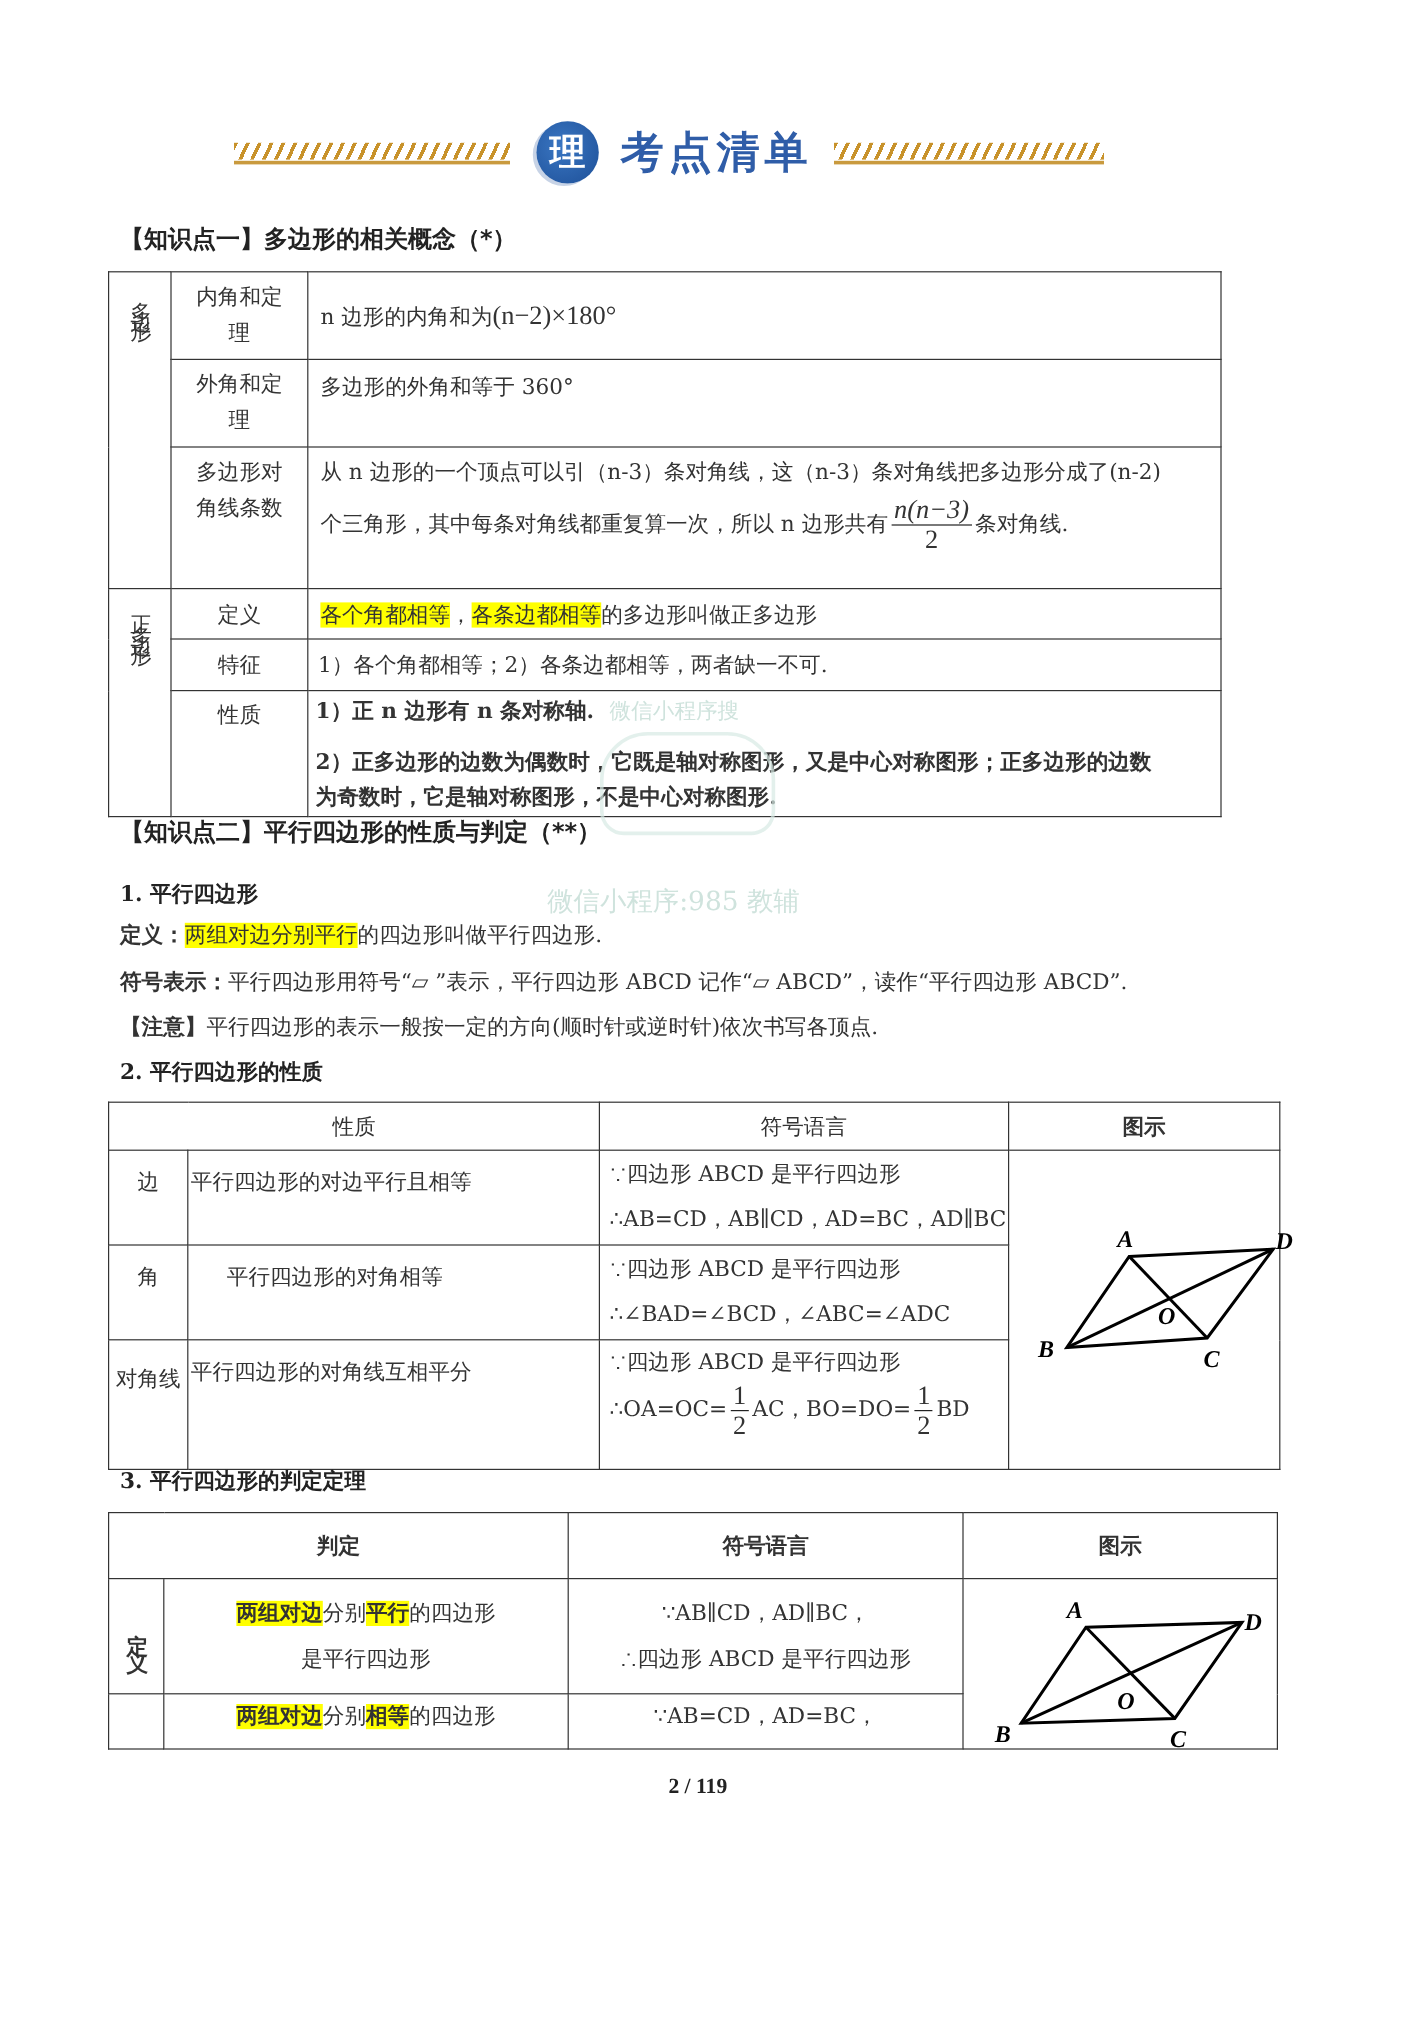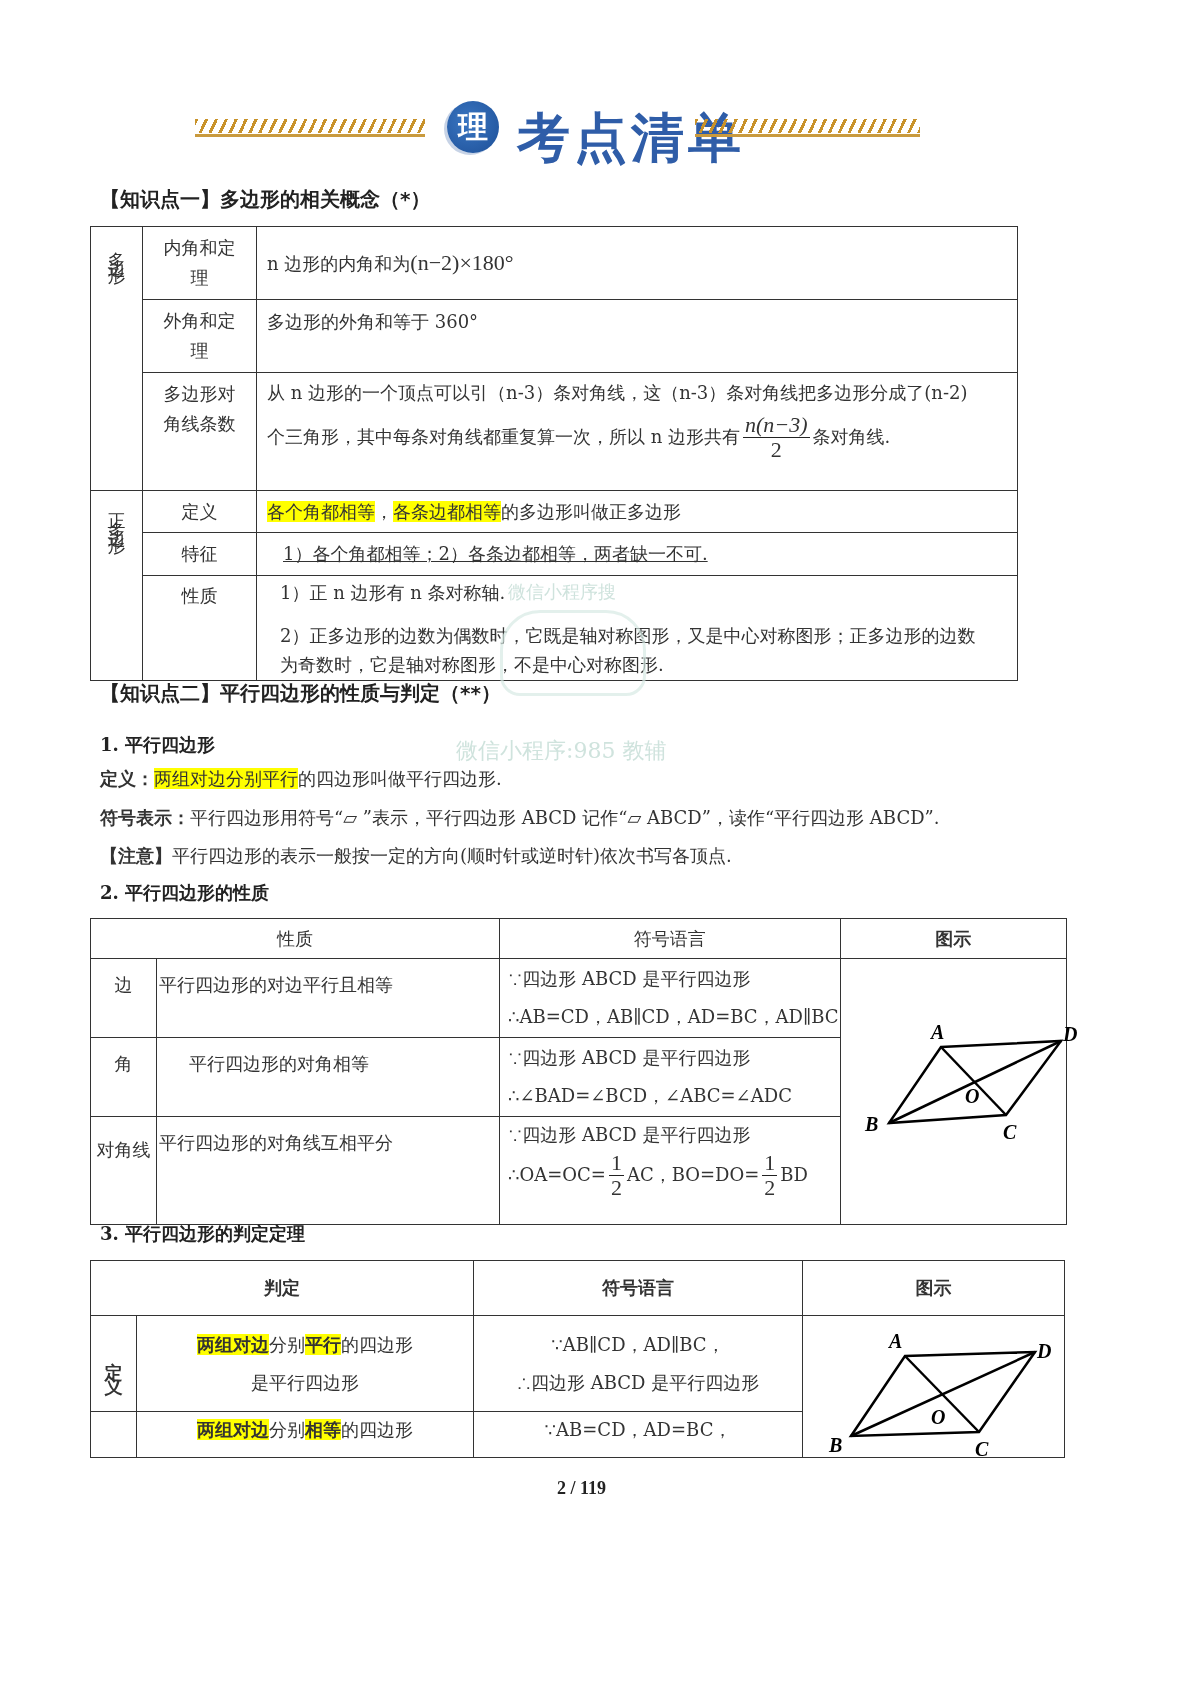--- a/index.html
+++ b/index.html
@@ -12,21 +12,21 @@
 
   
   .banner-stripes { position:absolute; height:22px; }
   .stripe-bar { position:absolute; left:0; right:0; top:4px; height:14px;
      background:repeating-linear-gradient(115deg, #c8922a 0 3px, transparent 3px 9px); }
   .stripe-line { position:absolute; left:0; right:0; bottom:0; height:3px; background:#c99a3e; }
   .logo-circle { position:absolute; width:52px; height:52px; border-radius:50%;
      background:radial-gradient(circle at 40% 40%, #3a76c2, #1d4f97);
      color:#fff; font-size:30px; font-weight:bold; display:flex; align-items:center; justify-content:center;
      box-shadow: -3px 2px 0 #c7d3e6; }
-  .banner-title { position:absolute; font-size:53px; color:#2f5da8; letter-spacing:4px; font-weight:bold; }
+  .banner-title { position:absolute; font-size:36px; color:#2f5da8; letter-spacing:4px; font-weight:bold; }
 
   .sec-title { font-size:20px; font-weight:bold; color:#222; }
   .sub-title { font-size:18px; font-weight:bold; color:#222; }
   .para { font-size:18px; color:#333; white-space:nowrap; }
 
   table { border-collapse:collapse; position:absolute; }
   td, th { border:1.5px solid #333; font-size:18px; color:#333; font-weight:normal; }
   .vtext { writing-mode:vertical-rl; text-orientation:upright; letter-spacing:8px; }
   .center { text-align:center; }
   .frac { display:inline-flex; flex-direction:column; align-items:center; vertical-align:middle; margin:0 3px; }
@@ -92,25 +92,25 @@
     <td rowspan="3" class="center" style="vertical-align:top; padding-top:8px;">
       <span class="vtext">正多边形</span>
     </td>
     <td class="center">定义</td>
     <td style="padding-left:10px;">
       <span class="hl">各个角都相等</span><span>，</span><span class="hl">各条边都相等</span><span>的多边形叫做正多边形</span>
     </td>
   </tr>
   <tr style="height:43px;">
     <td class="center">特征</td>
-    <td style="padding-left:26px;text-decoration:underline;">1）各个角都相等；2）各条边都相等，两者缺一不可.</td>
+    <td style="padding-left:8px;">1）各个角都相等；2）各条边都相等，两者缺一不可.</td>
   </tr>
   <tr style="height:88px;">
     <td class="center" style="vertical-align:top; padding-top:8px;">性质</td>
-    <td style="padding-left:23px; vertical-align:top; padding-top:2px; line-height:29px;">
+    <td style="padding-left:6px; vertical-align:top; padding-top:2px; line-height:29px;font-weight:bold;">
       <div style="white-space:nowrap;">1）正 n 边形有 n 条对称轴.</div>
       <div style="white-space:nowrap;margin-top:14px;">2）正多边形的边数为偶数时，它既是轴对称图形，又是中心对称图形；正多边形的边数</div>
       <div style="white-space:nowrap;">为奇数时，它是轴对称图形，不是中心对称图形.</div>
     </td>
   </tr>
 </tbody>
   </table>
 
 <div class="watermark" style="left:508px; top:580px; font-size:18px;">微信小程序搜</div>
 <div class="watermark" style="left:500px; top:610px; width:140px; height:80px; border:3px solid #d7eae4; border-radius:40px 40px 20px 20px; opacity:0.7;"></div>

